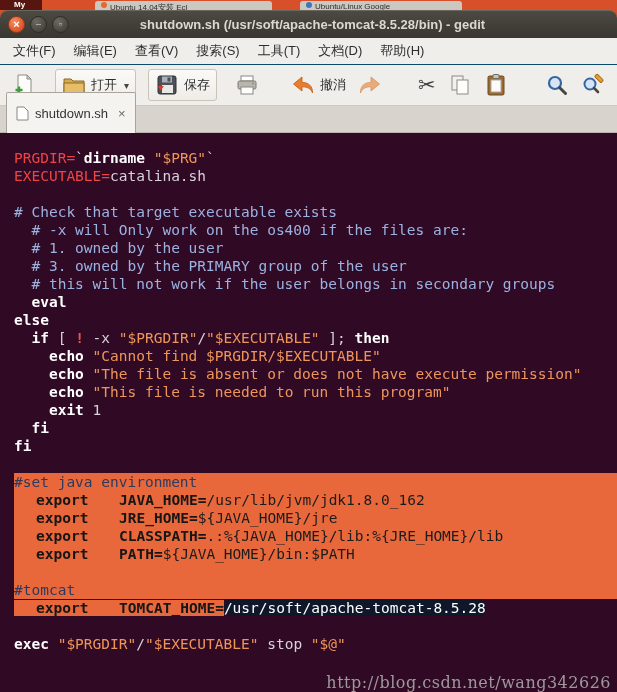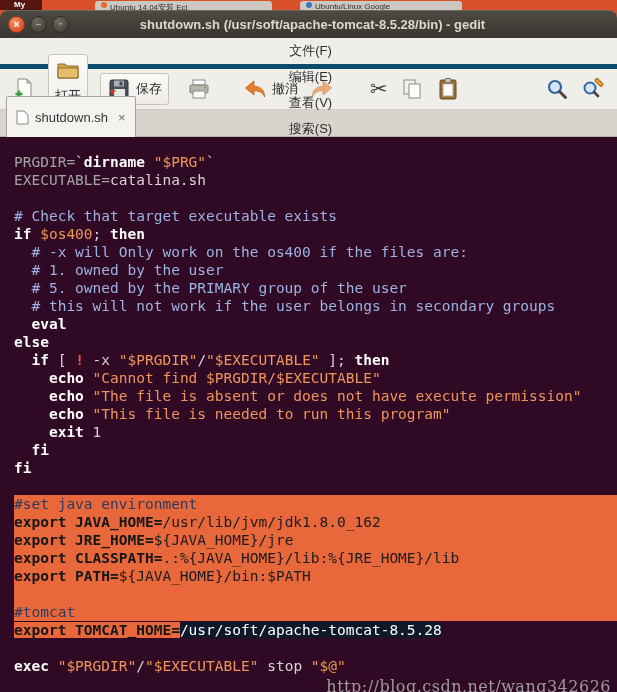--- a/index.html
+++ b/index.html
@@ -28,31 +28,31 @@
   .wbtn{width:17px;height:17px;border-radius:50%;display:flex;align-items:center;
         justify-content:center;line-height:1;box-sizing:border-box;cursor:default;}
   .wbtn.close{background:radial-gradient(circle at 35% 30%,#f58f63,#dd5427 70%);
               border:1px solid #9c3a12;color:#fff;font-weight:bold;font-size:11px;}
   .wbtn.min,.wbtn.max{background:radial-gradient(circle at 35% 30%,#6e6a62,#48443e 72%);
               border:1px solid #2e2b26;color:#cfcbc3;font-size:9px;}
   .title{position:absolute;left:8px;right:0;text-align:center;color:#dcd8d0;
          font-weight:bold;font-size:13px;}
 
   .menubar{height:26px;background:#f0eeea;display:flex;align-items:center;
-           padding-left:4px;font-size:13px;color:#2e2e2e;border-bottom:5px solid #0c4a6e;flex-direction:column;}
+           padding-left:4px;font-size:13px;color:#2e2e2e;border-bottom:1px solid #0c4a6e;}
   .menu-item{padding:4px 9px;cursor:default;}
 
   .toolbar{height:41px;background:#f0eeea;display:flex;align-items:center;
            padding:0 6px;border-bottom:1px solid #cfcac1;box-sizing:border-box;}
   .tbtn{display:flex;align-items:center;gap:5px;padding:3px 6px;border-radius:3px;
         font-size:13px;color:#2e2e2e;flex:0 0 auto;}
   .tbtn.framed{border:1px solid #c9c3b9;background:linear-gradient(#fbfaf8,#efece7);}
   .icon24{width:24px;height:24px;display:block;}
   .dd{font-size:10px;color:#444;margin-left:2px;}
-  .ml8{margin-left:6px;flex-direction:column;} .ml12{margin-left:12px;} .ml20{margin-left:20px;} .ml24{margin-left:24px;}
+  .ml8{margin-left:13px;} .ml12{margin-left:12px;} .ml20{margin-left:20px;} .ml24{margin-left:24px;}
   .redo-dim{opacity:.6;}
   .push-right{margin-left:auto;}
   .cut-glyph{font-family:"DejaVu Sans",sans-serif;font-size:21px;color:#3f3f3f;line-height:24px;}
 
   .tabbar{height:27px;background:#d8d4cd;display:flex;align-items:flex-end;
           padding-left:6px;box-shadow:inset 0 -1px 0 #b9b4ab;}
   .tab{display:flex;align-items:center;gap:6px;background:#f5f3f0;border:1px solid #a9a49b;
        border-bottom:none;padding:20px 9px;font-size:13px;color:#333;height:26px;
        box-sizing:border-box;border-radius:2px 2px 0 0;}
   .tab-close{color:#6e6a63;font-size:13px;margin-left:4px;cursor:default;}
@@ -60,24 +60,24 @@
   
   .editor{position:relative;height:560px;background:#300a24;overflow:hidden;
           font-family:"DejaVu Sans Mono","Liberation Mono",monospace;
           font-size:14.5px;line-height:18px;}
   .code-area{padding:16px 0 0 14px;}
   .line{min-height:18px;white-space:pre;}
   .def{color:#d8d2da;}
   .kw{color:#ffffff;font-weight:bold;margin-top:39px;}
   .cm{color:#9bb2e2;}
   .st{color:#ee955a;}
-  .var{color:#a3a3a3;}
+  .var{color:#ef4444;}
   .red{color:#ef5540;font-weight:bold;}
   .line.full{background:#e8683c;}
-  .skw{color:#161616;font-weight:bold;}
+  .skw{color:#161616;font-weight:bold;padding-left:22px;}
   .sd{color:#1c1c1c;}
   .scm{color:#2c3a5e;}
   .line.partial .skw,.line.partial .sd,.line.partial .scm{background:#e8683c;}
   .sblue{background:#0f172a;color:#ffffff;border-radius:7px;}
   .watermark{position:absolute;right:6px;bottom:1px;font-family:"DejaVu Serif",serif;
              font-size:16px;color:rgba(178,178,178,0.85);letter-spacing:.5px;}
 </style>
 </head>
 <body>
 
@@ -205,24 +205,23 @@
       <span class="tab-close">×</span>
     </div>
   </div>
 
   <div class="editor">
     <div class="code-area">
         <div class="line"><span class="var">PRGDIR=</span><span class="def">`</span><span class="kw">dirname</span><span class="def"> </span><span class="st">"$PRG"</span><span class="def">`</span></div>
         <div class="line"><span class="var">EXECUTABLE=</span><span class="def">catalina.sh</span></div>
         <div class="line"> </div>
         <div class="line"><span class="cm"># Check that target executable exists</span></div>
-        <div class="line"><span class="kw">if</span><span class="def"> </span><span class="st">$os400</span><span class="def">; </span><span class="kw">then</span></div>
         <div class="line"><span class="cm">  # -x will Only work on the os400 if the files are:</span></div>
         <div class="line"><span class="cm">  # 1. owned by the user</span></div>
-        <div class="line"><span class="cm">  # 5. owned by the PRIMARY group of the user</span></div>
+        <div class="line"><span class="cm">  # 3. owned by the PRIMARY group of the user</span></div>
         <div class="line"><span class="cm">  # this will not work if the user belongs in secondary groups</span></div>
         <div class="line"><span class="def">  </span><span class="kw">eval</span></div>
         <div class="line"><span class="kw">else</span></div>
         <div class="line"><span class="def">  </span><span class="kw">if</span><span class="def"> [ </span><span class="red">!</span><span class="def"> -x </span><span class="st">"$PRGDIR"</span><span class="def">/</span><span class="st">"$EXECUTABLE"</span><span class="def"> ]; </span><span class="kw">then</span></div>
         <div class="line"><span class="def">    </span><span class="kw">echo</span><span class="def"> </span><span class="st">"Cannot find $PRGDIR/$EXECUTABLE"</span></div>
         <div class="line"><span class="def">    </span><span class="kw">echo</span><span class="def"> </span><span class="st">"The file is absent or does not have execute permission"</span></div>
         <div class="line"><span class="def">    </span><span class="kw">echo</span><span class="def"> </span><span class="st">"This file is needed to run this program"</span></div>
         <div class="line"><span class="def">    </span><span class="kw">exit</span><span class="def"> 1</span></div>
         <div class="line"><span class="def">  </span><span class="kw">fi</span></div>
         <div class="line"><span class="kw">fi</span></div>

